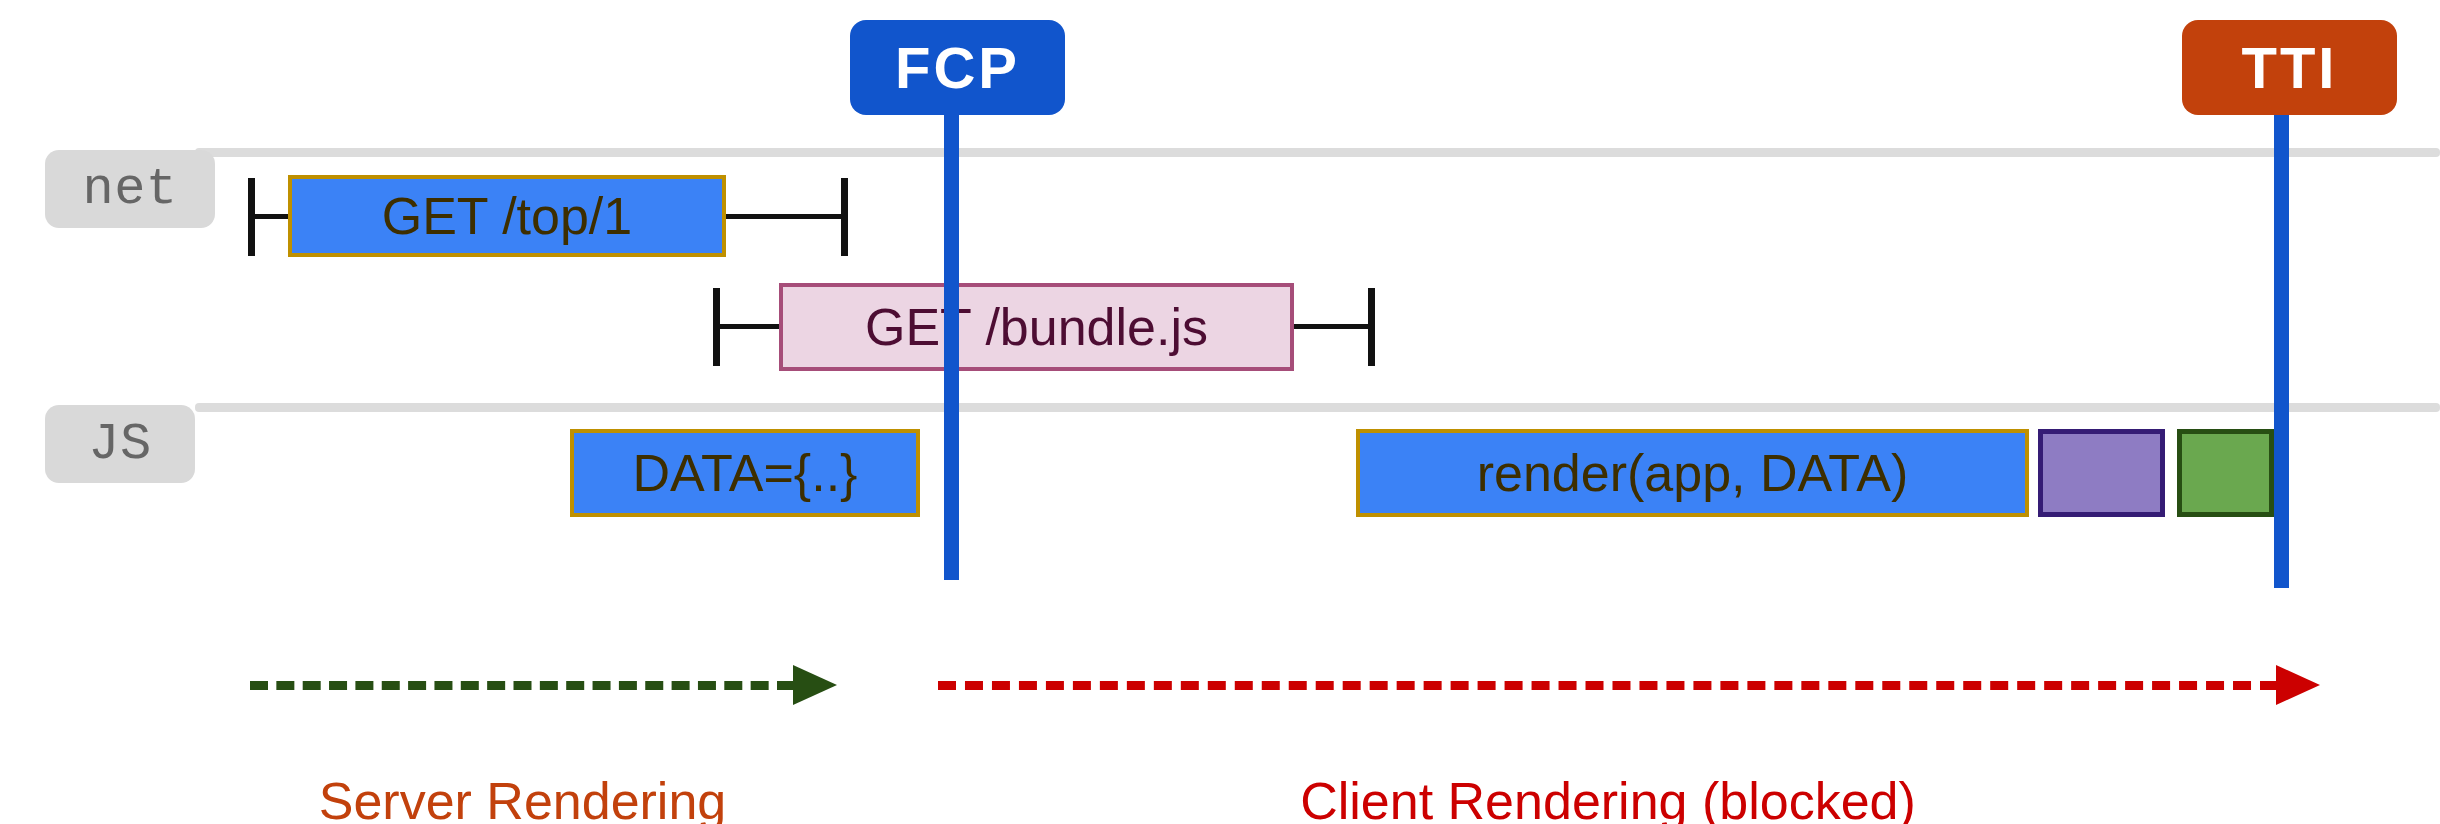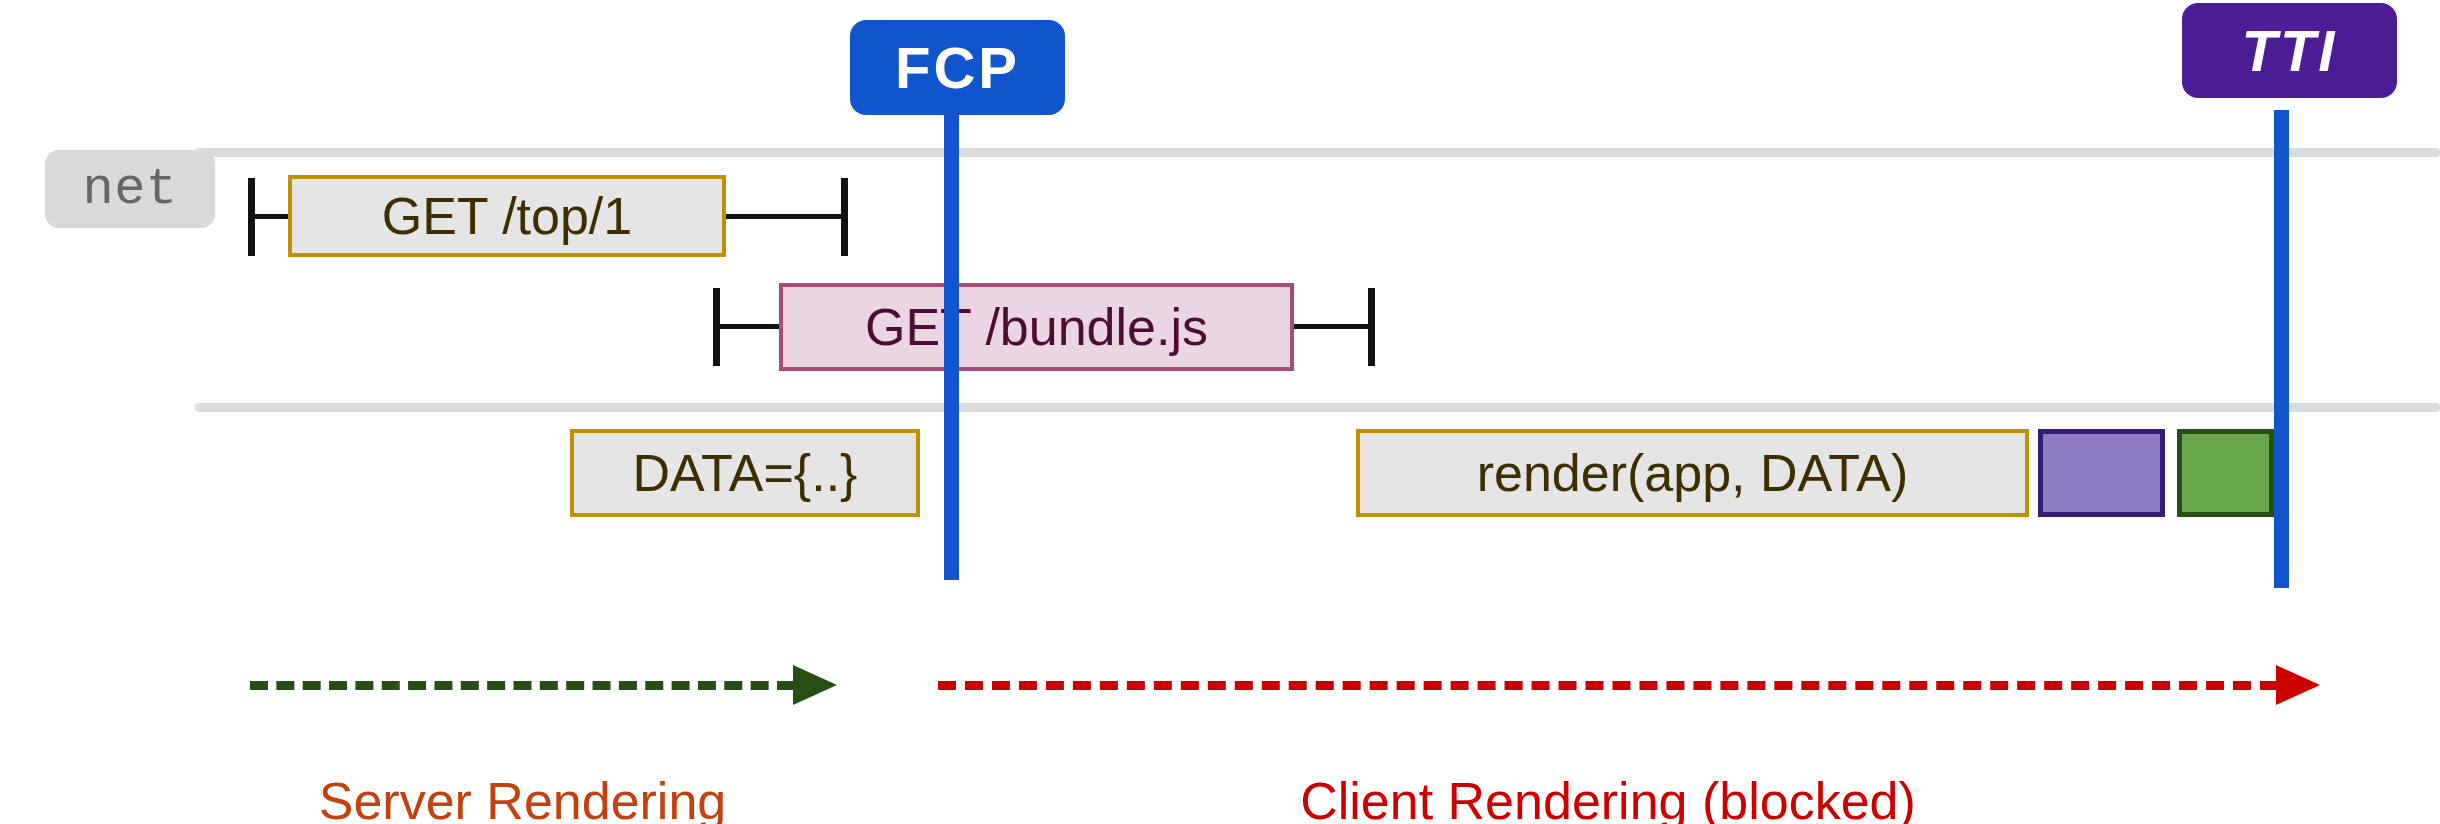--- a/index.html
+++ b/index.html
@@ -39,21 +39,21 @@
     position:absolute;
     display:flex;
     align-items:center;
     justify-content:center;
     box-sizing:border-box;
     font-size:52px;
     font-weight:400;
     white-space:nowrap;
   }
   .bar.yellow{
-    background:#e5e5e5;
+    background:#3b82f6;
     border:4px solid #bf9000;
     color:#3d2e00;
   }
   .bar.pink{
     background:#ecd5e3;
     border:4px solid #a64d79;
     color:#4d0d33;
   }
   .bar.purple{
     background:#8e7cc3;
@@ -140,40 +140,43 @@
   <div class="whisker-line" style="left:713px;top:324px;width:72px;"></div>
   <div class="whisker-line" style="left:1290px;top:324px;width:84px;"></div>
   <div class="whisker-cap" style="left:1368px;top:288px;height:78px;"></div>
 
   <div class="bar pink" style="left:779px;top:283px;width:515px;height:88px;">
     <span>GET /bundle.js</span>
   </div>
 
   <div class="lane-line" style="left:195px;top:403px;width:2245px;"></div>
 
+  <div class="lane-pill" style="left:45px;top:405px;width:150px;height:78px;">
+    <span>JS</span>
+  </div>
 
   <div class="bar yellow" style="left:1356px;top:429px;width:673px;height:88px;">
     <span>render(app, DATA)</span>
   </div>
 
   <div class="bar yellow" style="left:570px;top:429px;width:350px;height:88px;">
     <span>DATA={..}</span>
   </div>
 
   <div class="bar purple" style="left:2038px;top:429px;width:127px;height:88px;"></div>
 
   <div class="bar green" style="left:2177px;top:429px;width:97px;height:88px;"></div>
 
   <div class="milestone-line" style="left:944px;top:110px;height:470px;background:#1155cc;"></div>
   <div class="milestone-badge" style="left:850px;top:20px;width:215px;height:95px;background:#1155cc;">
     <span>FCP</span>
   </div>
 
   <div class="milestone-line" style="left:2274px;top:110px;height:478px;background:#1155cc;"></div>
-  <div class="milestone-badge" style="left:2182px;top:3px;width:215px;height:95px;background:#4c1d95;font-style:italic;">
+  <div class="milestone-badge" style="left:2182px;top:20px;width:215px;height:95px;background:#c2410c;">
     <span>TTI</span>
   </div>
 
   <div class="anno-arrow" style="left:250px;top:681px;width:545px;border-top-color:#274e13;"></div>
   <div class="anno-head" style="left:793px;top:665px;border-left:44px solid #274e13;"></div>
   <div class="anno-label" style="left:250px;top:771px;width:545px;color:#c2410c;">
     <span>Server Rendering</span>
   </div>
 
   <div class="anno-arrow" style="left:938px;top:681px;width:1340px;border-top-color:#cc0000;"></div>

